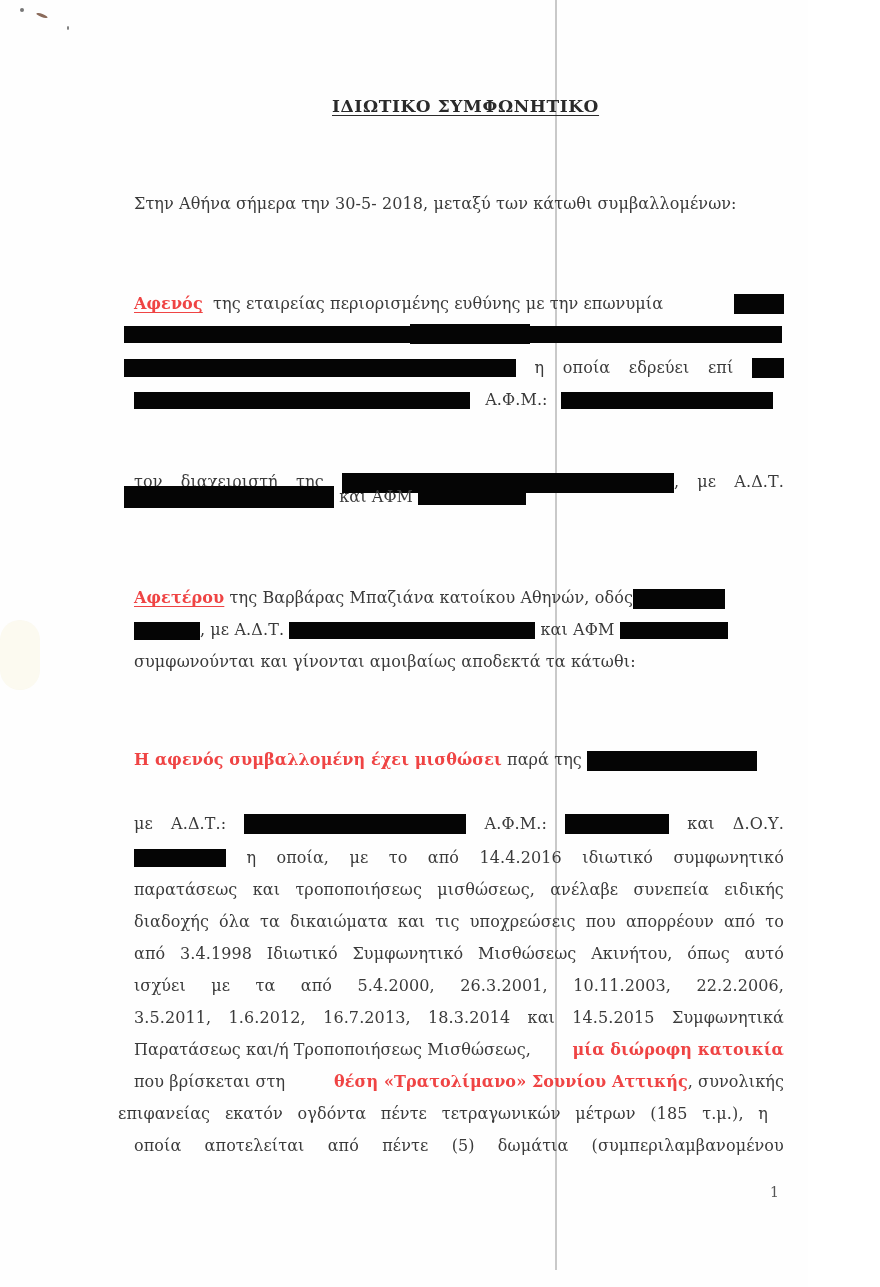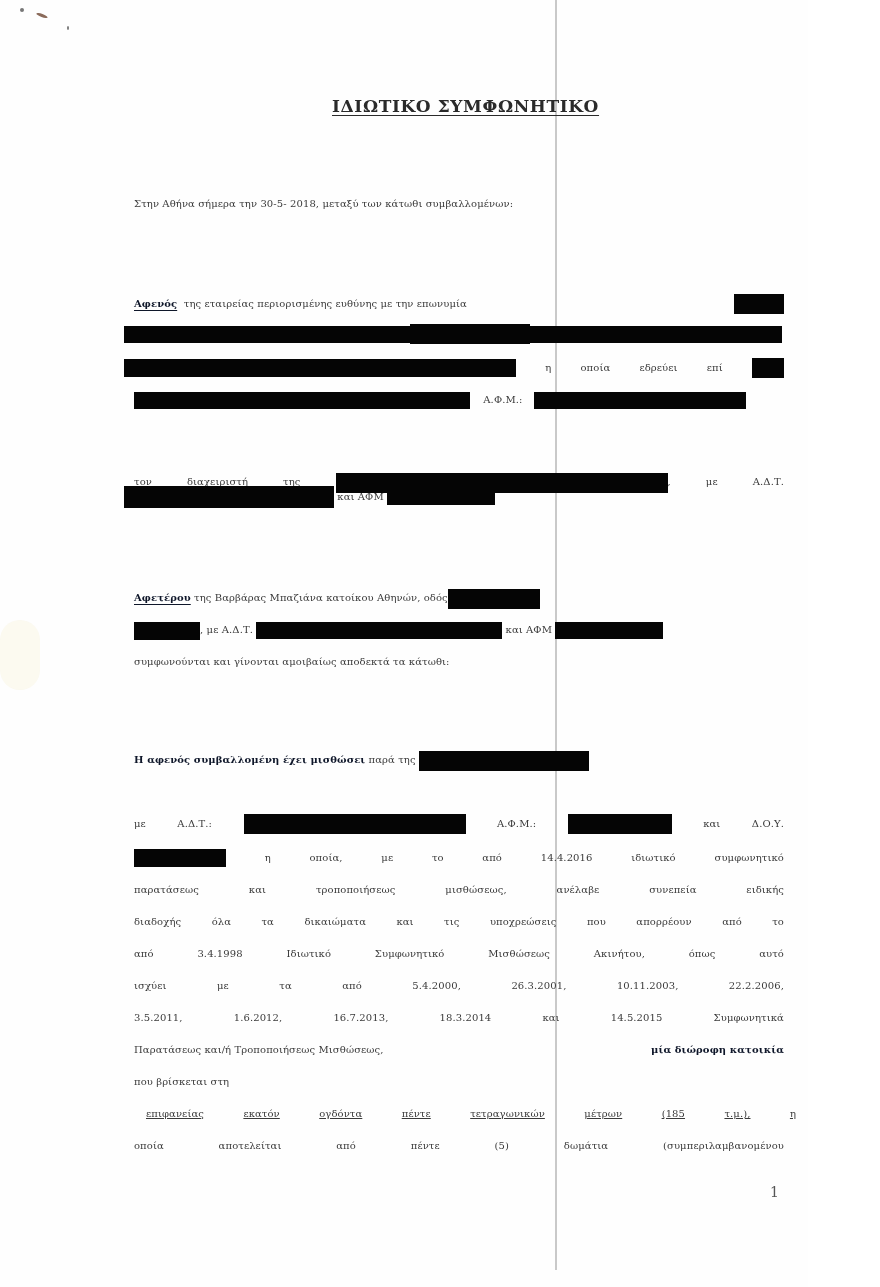--- a/index.html
+++ b/index.html
@@ -1,26 +1,26 @@
 <!DOCTYPE html>
 <html><head>
   <meta charset="utf-8">
   <style>
     html, body { margin: 0; padding: 0; background: #ffffff; }
     body { width: 880px; height: 1287px; position: relative; overflow: hidden;
            font-family: "DejaVu Serif", "Liberation Serif", serif; color: #3a3a3a; }
     .page { position: absolute; left: 0; top: 0; width: 808px; height: 1287px; background: #fefefe; }
     .fold { position: absolute; left: 555px; top: 0; width: 2px; height: 1270px; background: #c9c9c9; }
-    .line { position: absolute; font-size: 10px; white-space: nowrap; line-height: 20px; letter-spacing: 0.1px; }
+    .line { position: absolute; font-size: 16px; white-space: nowrap; line-height: 20px; letter-spacing: 0.1px; }
     .just { display: flex; justify-content: space-between; align-items: center; }
     .r { display: inline-block; background: #050505; height: 20px; vertical-align: middle; }
     .abs-r { position: absolute; background: #050505; }
     .title { position: absolute; left: 332px; top: 96px; font-size: 17px; font-weight: bold;
              text-decoration: underline; text-underline-offset: 3px; color: #2a2a2a; letter-spacing: 0.6px; }
-    .b { font-weight: bold; color: #0f172a; text-align: right; }
+    .b { font-weight: bold; color: #ef4444; text-align: right; }
     .u { text-decoration: underline; text-underline-offset: 3px; }
     .pagenum { position: absolute; left: 770px; top: 1184px; font-size: 14px; color: #555; }
     .speck { position: absolute; background: #777; border-radius: 50%; }
     .stain { position: absolute; left: 0; top: 620px; width: 40px; height: 70px;
              background: rgba(250,245,225,0.5); border-radius: 20px; }
   </style>
 </head>
 <body>
 
 <div class="page">
@@ -173,23 +173,24 @@
     <span>Συμφωνητικά</span>
   </div>
 
   <div class="line just" style="left:134px;top:1040px;width:650px;">
     <span>Παρατάσεως και/ή Τροποποιήσεως Μισθώσεως,</span>
     <span class="b">μία διώροφη κατοικία</span>
   </div>
 
   <div class="line just" style="left:134px;top:1072px;width:650px;">
     <span>που βρίσκεται στη</span>
-  </div>
-
-  <div class="line just" style="left:146px;top:1104px;width:650px;text-decoration:underline;">
+    <span><span class="b">θέση «Τρατολίμανο» Σουνίου Αττικής</span><span>, συνολικής</span></span>
+  </div>
+
+  <div class="line just" style="left:118px;top:1104px;width:650px;">
     <span>επιφανείας</span>
     <span>εκατόν</span>
     <span>ογδόντα</span>
     <span>πέντε</span>
     <span>τετραγωνικών</span>
     <span>μέτρων</span>
     <span>(185</span>
     <span>τ.μ.),</span>
     <span>η</span>
   </div>

